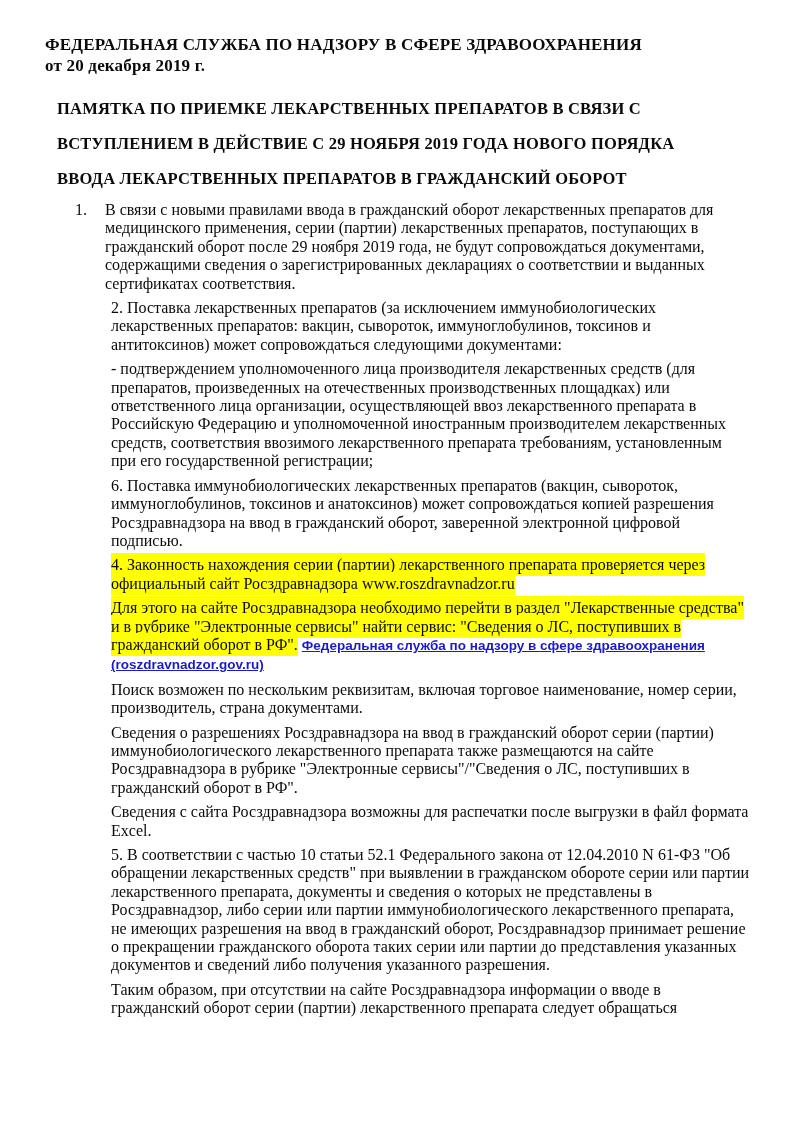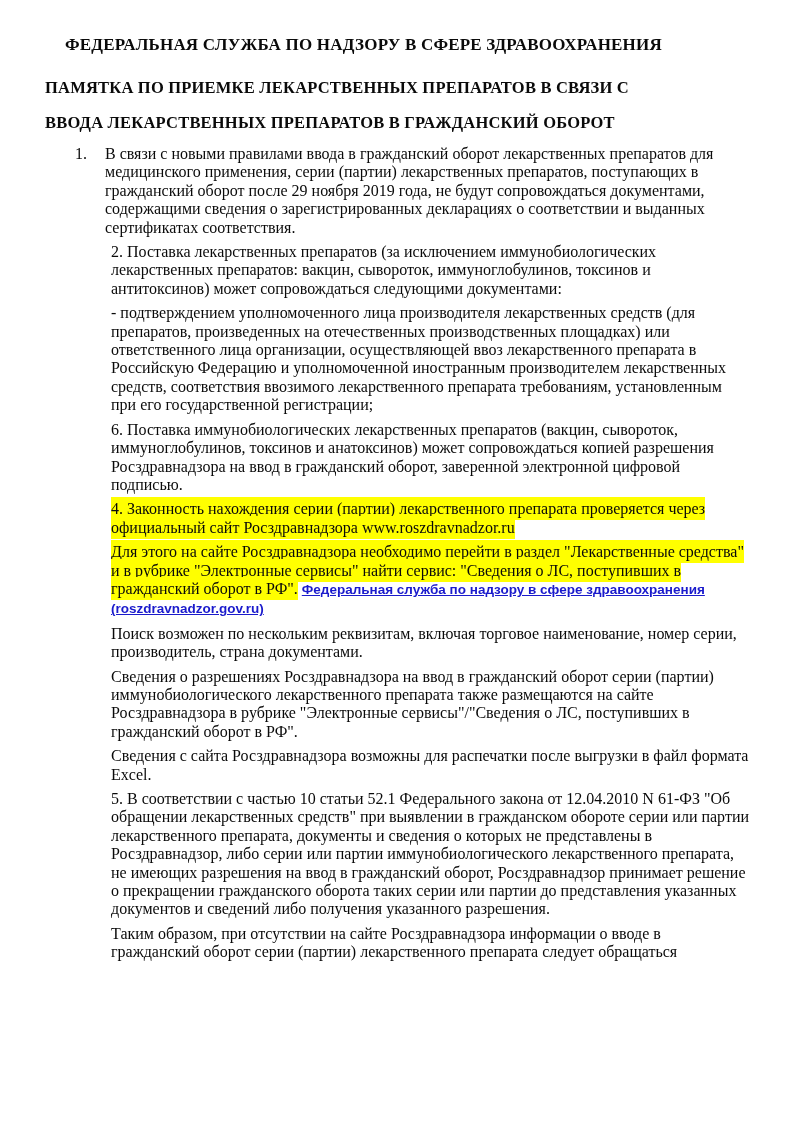--- a/index.html
+++ b/index.html
@@ -18,31 +18,31 @@
     color: #0a0a0a;
     box-sizing: border-box;
     padding: 34px 36px 0 45px;
     overflow: hidden;
   }
   .hdr-org, .hdr-date {
     font-weight: bold;
     font-size: 17px;
     line-height: 21px;
     letter-spacing: 0.2px;
-    margin-left: 20px;
   }
   .doc-title {
     margin-top: 15px;
     font-weight: bold;
     font-size: 16.5px;
     letter-spacing: 0.2px;
   }
   .doc-title .title-line {
     line-height: 35px;
     white-space: nowrap;
+    margin-left: 12px;
   }
   .doc-body {
     position: relative;
     margin-left: 60px;
     margin-top: 5px;
     width: 651px;
     font-size: 16px;
     line-height: 18.4px;
   }
   .doc-body p { margin: 6px; }
@@ -66,24 +66,26 @@
     cursor: pointer;
   }
 </style>
 </head>
 <body style="background: rgb(255, 255, 255);">
 
 <div class="page">
 
   <div>
     <div class="hdr-org">ФЕДЕРАЛЬНАЯ СЛУЖБА ПО НАДЗОРУ В СФЕРЕ ЗДРАВООХРАНЕНИЯ</div>
+    <div class="hdr-date">от 20 декабря 2019 г.</div>
   </div>
 
   <div class="doc-title">
     <div class="title-line">ПАМЯТКА ПО ПРИЕМКЕ ЛЕКАРСТВЕННЫХ ПРЕПАРАТОВ В СВЯЗИ С</div>
+    <div class="title-line">ВСТУПЛЕНИЕМ В ДЕЙСТВИЕ С 29 НОЯБРЯ 2019 ГОДА НОВОГО ПОРЯДКА</div>
     <div class="title-line">ВВОДА ЛЕКАРСТВЕННЫХ ПРЕПАРАТОВ В ГРАЖДАНСКИЙ ОБОРОТ</div>
   </div>
 
   <div class="doc-body">
 
     <div class="list-item-1">
       <span class="item-number">1.</span>
       <span>В связи с новыми правилами ввода в гражданский оборот лекарственных препаратов для медицинского применения, серии (партии) лекарственных препаратов, поступающих в гражданский оборот после 29 ноября 2019 года, не будут сопровождаться документами, содержащими сведения о зарегистрированных декларациях о соответствии и выданных сертификатах соответствия.</span>
     </div>
 

